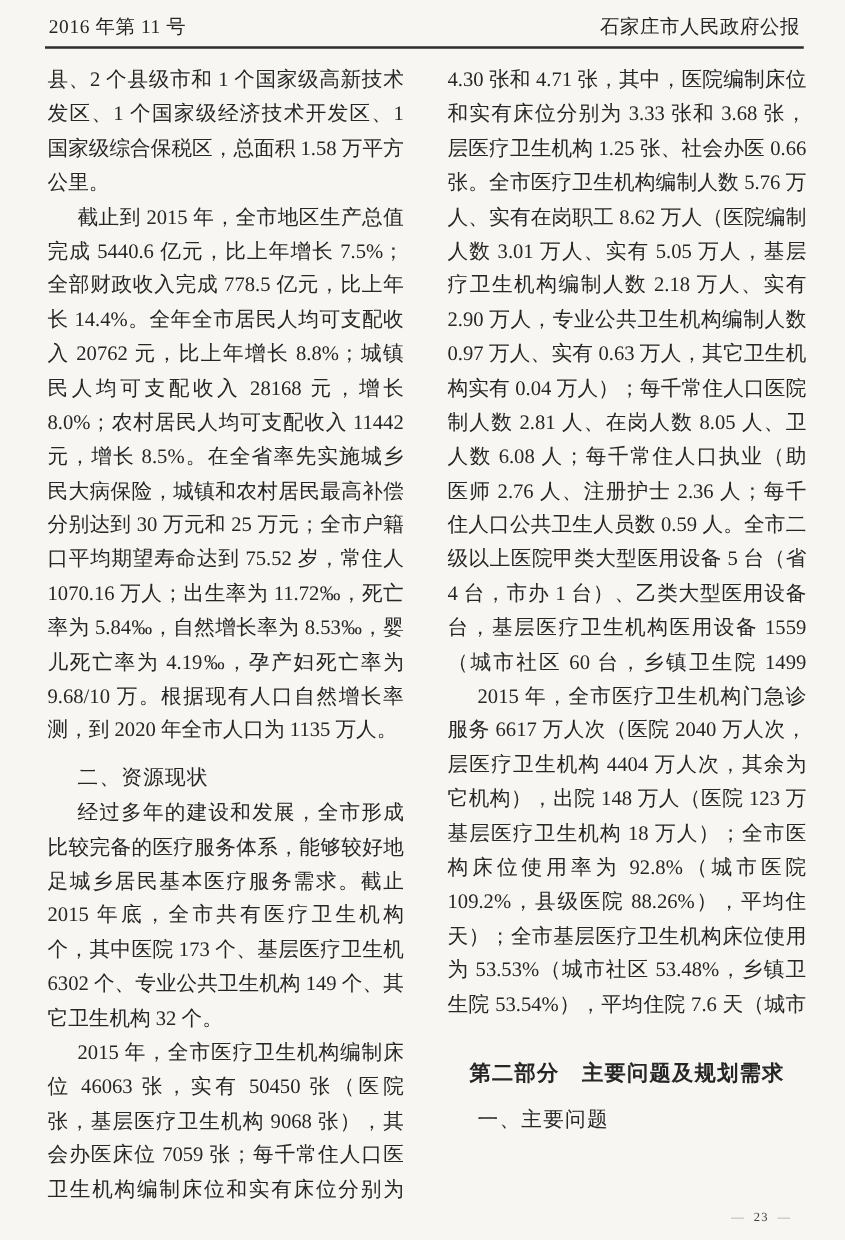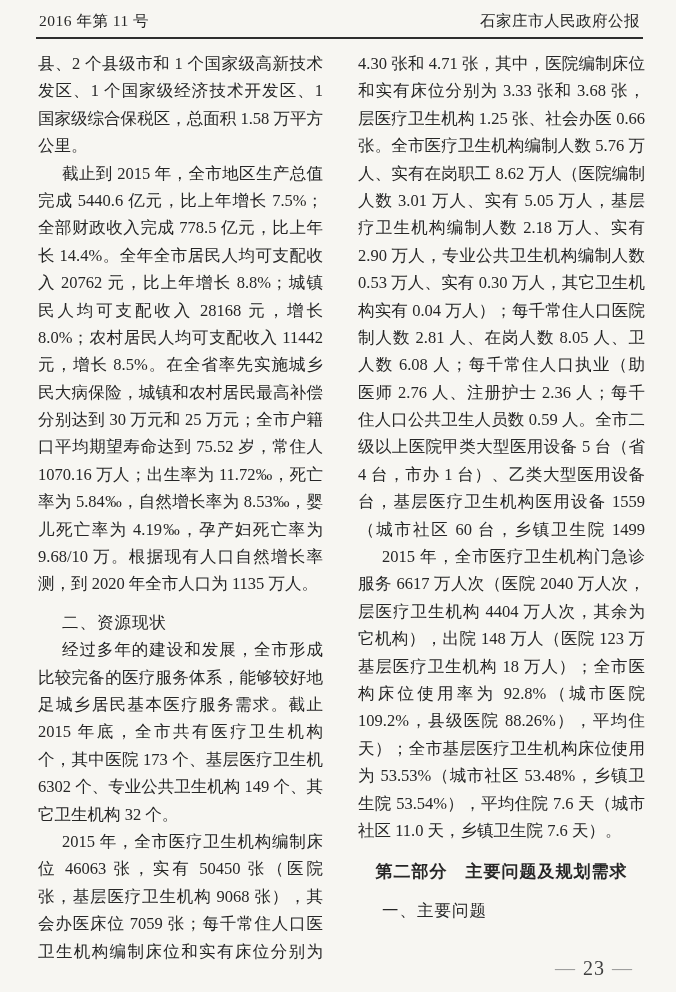--- a/index.html
+++ b/index.html
@@ -44,27 +44,27 @@
     text-align:left; text-align-last:auto;
     text-indent:24px;
     margin-top:11px;
     letter-spacing:1px;
   }
   .ln.h1 {
     font-family:"Liberation Sans","DejaVu Sans",sans-serif;
     font-weight:bold;
     font-size:17px;
     text-align:center; text-align-last:center;
-    margin-top:14px;
+    margin-top:28px;
     letter-spacing:1px;
   }
 
   .pagenum {
     position:absolute; right:36px; bottom:12px;
-    font-size:20px; color:#3f3f3f;
+    font-size:10px; color:#3f3f3f;
     letter-spacing:1px;
     white-space:nowrap;
   }
   .pagenum .dash { color:#9a9a9a; padding:0 7px; }
 </style>
 </head>
 <body style="background: rgb(247, 246, 242); color: rgb(38, 38, 38);">
 
 <div class="page">
 
@@ -111,41 +111,40 @@
       </div>
     <div class="col right">
         <div class="ln cont">4.30 张和 4.71 张，其中，医院编制床位</div>
         <div class="ln cont">和实有床位分别为 3.33 张和 3.68 张，基</div>
         <div class="ln cont">层医疗卫生机构 1.25 张、社会办医 0.66</div>
         <div class="ln cont">张。全市医疗卫生机构编制人数 5.76 万</div>
         <div class="ln cont">人、实有在岗职工 8.62 万人（医院编制</div>
         <div class="ln cont">人数 3.01 万人、实有 5.05 万人，基层医</div>
         <div class="ln cont">疗卫生机构编制人数 2.18 万人、实有</div>
         <div class="ln cont">2.90 万人，专业公共卫生机构编制人数</div>
-        <div class="ln cont">0.53 万人、实有 0.30 万人，其它卫生机</div>
+        <div class="ln cont">0.97 万人、实有 0.63 万人，其它卫生机</div>
         <div class="ln cont">构实有 0.04 万人）；每千常住人口医院编</div>
         <div class="ln cont">制人数 2.81 人、在岗人数 8.05 人、卫技</div>
         <div class="ln cont">人数 6.08 人；每千常住人口执业（助理）</div>
         <div class="ln cont">医师 2.76 人、注册护士 2.36 人；每千常</div>
         <div class="ln cont">住人口公共卫生人员数 0.59 人。全市二</div>
         <div class="ln cont">级以上医院甲类大型医用设备 5 台（省办</div>
         <div class="ln cont">4 台，市办 1 台）、乙类大型医用设备 327</div>
         <div class="ln cont">台，基层医疗卫生机构医用设备 1559 台</div>
         <div class="ln end">（城市社区 60 台，乡镇卫生院 1499 台）。</div>
         <div class="ln para">2015 年，全市医疗卫生机构门急诊</div>
         <div class="ln cont">服务 6617 万人次（医院 2040 万人次，基</div>
         <div class="ln cont">层医疗卫生机构 4404 万人次，其余为其</div>
         <div class="ln cont">它机构），出院 148 万人（医院 123 万人，</div>
         <div class="ln cont">基层医疗卫生机构 18 万人）；全市医疗机</div>
         <div class="ln cont">构床位使用率为 92.8%（城市医院</div>
         <div class="ln cont">109.2%，县级医院 88.26%），平均住院</div>
         <div class="ln cont">天）；全市基层医疗卫生机构床位使用率</div>
         <div class="ln cont">为 53.53%（城市社区 53.48%，乡镇卫</div>
         <div class="ln cont">生院 53.54%），平均住院 7.6 天（城市</div>
-        <div class="ln end">社区 11.0 天，乡镇卫生院 7.6 天）。</div>
         <div class="ln h1">第二部分　主要问题及规划需求</div>
         <div class="ln h2">一、主要问题</div>
       </div>
   </div>
 
   <div class="pagenum">
     <span class="dash">—</span><span>23</span><span class="dash">—</span>
   </div>
 
 </div>

